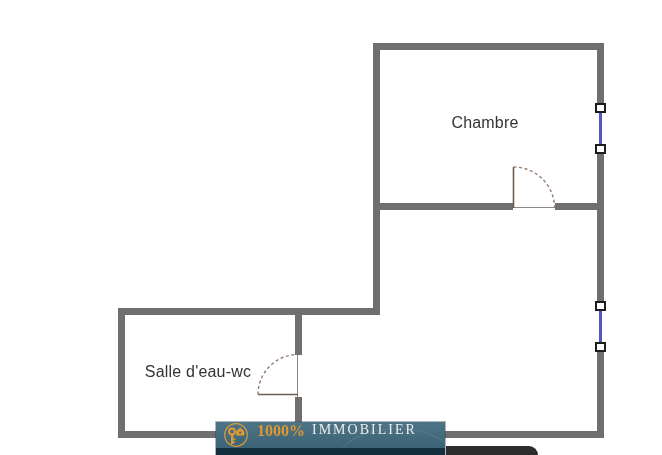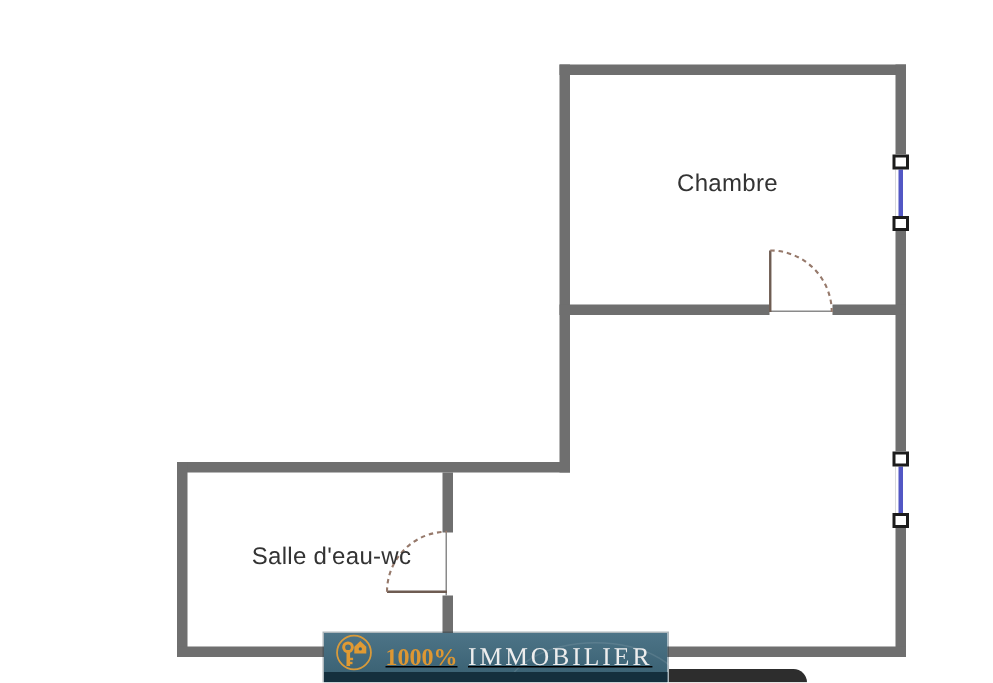--- a/index.html
+++ b/index.html
@@ -25,25 +25,25 @@
   .door{position:absolute;overflow:visible;}
   .door-panel-line{stroke:var(--door-panel,#6e5c52);stroke-width:1.6;}
   .door-arc-path{stroke:var(--door-arc,#96796b);fill:none;stroke-width:1.4;stroke-dasharray:3 2.6;}
   
   .banner{position:absolute;left:216px;top:422px;width:229px;height:33px;
           background:linear-gradient(180deg,var(--banner-teal-top,#4d7487) 0%,var(--banner-teal-bottom,#3c6375) 78%);
           display:flex;align-items:flex-start;box-shadow:0 0 0 1px rgba(20,47,61,0.35);}
   .banner .curve{position:absolute;border:1px solid rgba(255,255,255,0.10);border-radius:50%;
                  width:120px;height:70px;left:120px;top:6px;pointer-events:none;}
   .banner .strip{position:absolute;left:0;right:0;bottom:0;height:7px;background:var(--banner-dark,#142f3d);}
-  .banner .row{position:relative;display:flex;align-items:flex-end;height:26px;padding-left:7px;text-decoration:underline;}
+  .banner .row{position:relative;display:flex;align-items:flex-start;height:26px;padding-left:7px;}
   .logo{width:26px;height:26px;flex:0 0 auto;}
   .brand-num{margin-left:8px;font-family:"Liberation Serif", serif;font-weight:bold;
              font-size:16px;color:var(--brand-gold,#dd9733);white-space:nowrap;}
-  .brand-name{margin-left:7px;font-family:"Liberation Serif", serif;font-size:17px;
+  .brand-name{margin-left:7px;font-family:"Liberation Serif", serif;font-size:14px;
               letter-spacing:2px;color:var(--brand-white,#ededed);white-space:nowrap;}
   .dark-bar{position:absolute;left:446px;top:446px;width:92px;height:9px;
             background:var(--dark-bar,#2d2d2d);border-radius:0 10px 0 0;}
 </style>
 </head>
 <body>
 
 <div class="stage">
 
   <div class="wall" style="left:373px;top:43px;width:231px;height:7px;"></div>
@@ -77,21 +77,21 @@
     <div class="sq" style="top:41px;"></div>
   </div>
   <div class="window" style="left:594px;top:301px;height:51px;">
     <div class="mask"></div>
     <div class="glass" style="top:9px;height:33px;"></div>
     <div class="sq" style="top:0;"></div>
     <div class="sq" style="top:41px;"></div>
   </div>
 
   <div class="room-label" style="left:380px;top:114px;width:210px;">Chambre</div>
-  <div class="room-label" style="left:141px;top:363px;width:160px;text-align:center;">Salle d'eau-wc</div>
+  <div class="room-label" style="left:118px;top:363px;width:160px;text-align:center;">Salle d'eau-wc</div>
 
   <div class="banner">
     <div class="curve"></div>
     <div class="row">
       <svg class="logo" viewBox="0 0 26 26">
         <circle cx="13" cy="13" r="11.3" fill="none" stroke="#d89a3a" stroke-width="1.2"></circle>
         <circle cx="9" cy="9.5" r="2.9" fill="none" stroke="#e09a33" stroke-width="2"></circle>
         <rect x="8" y="12" width="2.4" height="10" fill="#e09a33"></rect>
         <rect x="10.2" y="16.5" width="2.2" height="1.6" fill="#e09a33"></rect>
         <rect x="10.2" y="19.2" width="1.8" height="1.6" fill="#e09a33"></rect>

